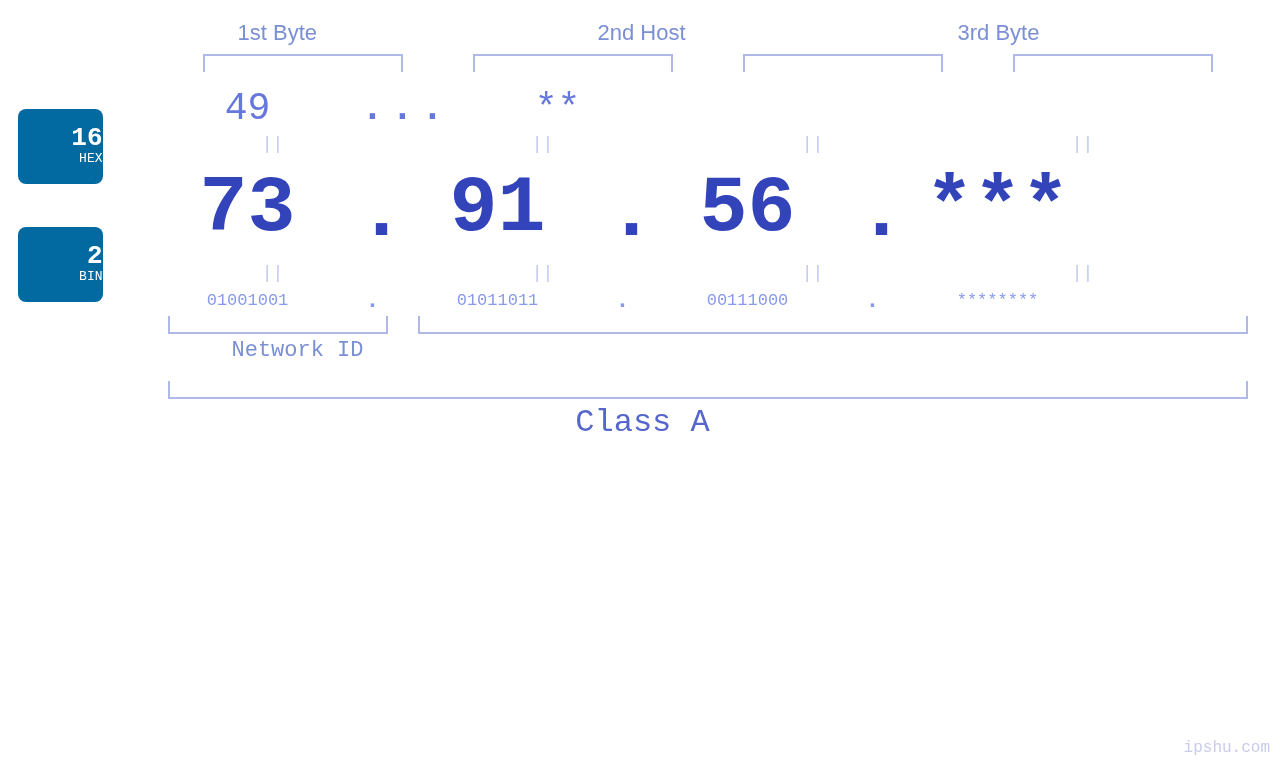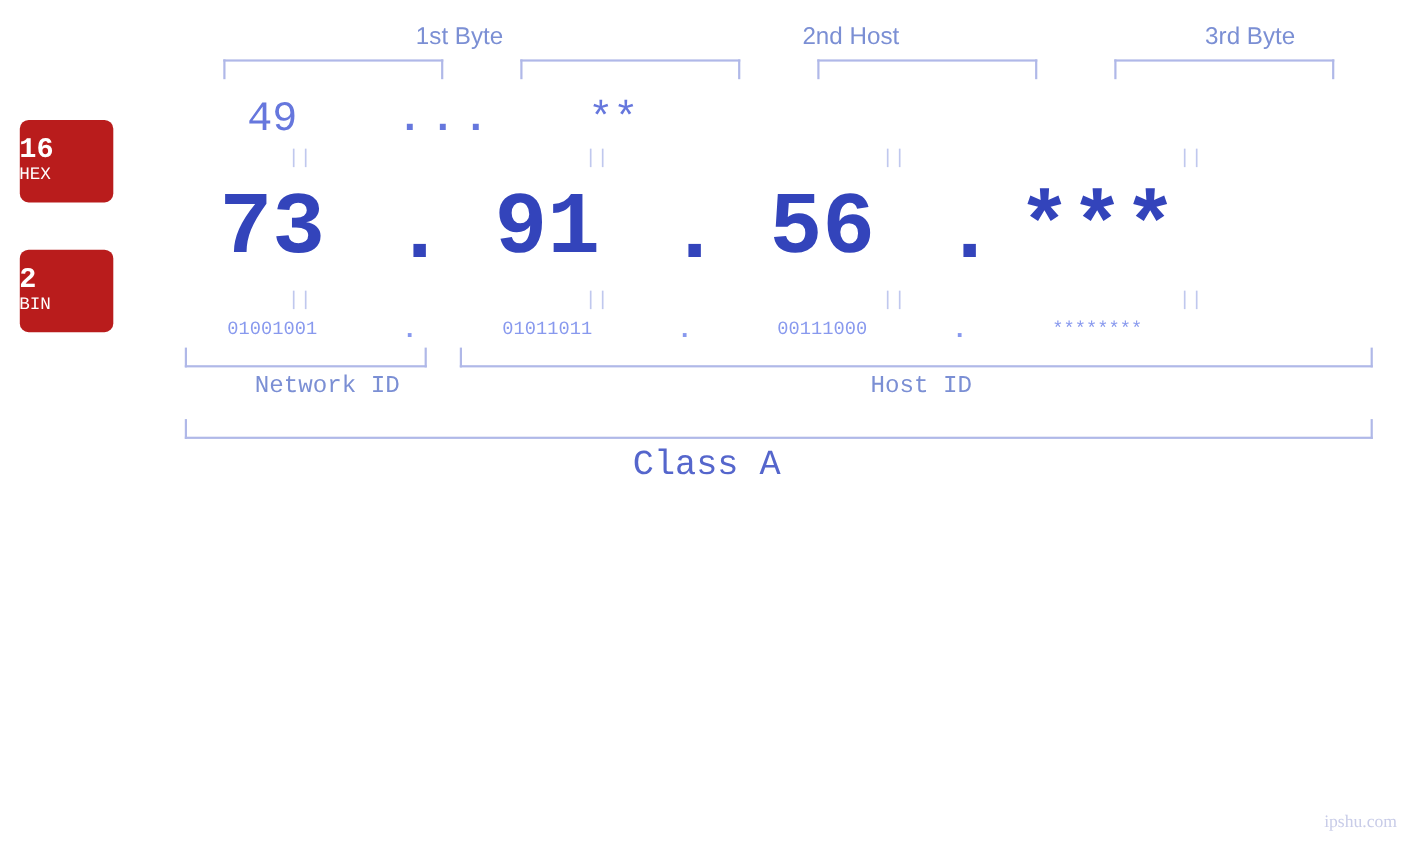--- a/index.html
+++ b/index.html
@@ -27,21 +27,21 @@
       display: flex;
       width: 1080px;
       margin-left: 130px;
       justify-content: space-around;
       margin-bottom: 8px;
     }
     .byte-header {
       color: #7b8fd4;
       font-size: 22px;
       width: 220px;
-      text-align: right;
+      text-align: left;
       font-family: Arial, sans-serif;
     }
 
     
     .brackets-row {
       display: flex;
       width: 1080px;
       margin-left: 130px;
       justify-content: space-around;
       margin-bottom: 15px;
@@ -64,38 +64,38 @@
     .base-labels {
       display: flex;
       flex-direction: column;
       width: 130px;
       justify-content: space-around;
       gap: 20px;
       padding-top: 10px;
     }
 
     .base-badge {
-      background: #b91c1c;
+      background: #0369a1;
       color: white;
       border-radius: 8px;
       width: 85px;
       height: 75px;
       display: flex;
       flex-direction: column;
-      align-items: flex-start;
+      align-items: flex-end;
       justify-content: center;
       margin-left: 10px;
     }
     .base-num {
       font-size: 26px;
       font-weight: bold;
       line-height: 1;
     }
     .base-name {
-      font-size: 16px;
+      font-size: 13px;
       line-height: 1.3;
       font-family: Liberation Mono, monospace;
     }
 
     .values-grid {
       flex: 1;
       display: flex;
       flex-direction: column;
     }
 
@@ -155,21 +155,21 @@
       font-size: 32px;
       font-family: 'Courier New', Courier, monospace;
     }
 
     .watermark {
       position: absolute;
       bottom: 10px;
       right: 15px;
       color: #c8cce8;
       font-size: 16px;
-      font-family: Liberation Serif, serif;
+      font-family: Liberation Mono, monospace;
     }
 
     
     .eq-spacer {
       display: flex;
       width: 1080px;
       margin-left: 0;
       justify-content: space-around;
       color: #c0c8ee;
       font-size: 18px;
@@ -287,21 +287,20 @@
   <div style="display:flex; width:1080px; margin-left:130px; margin-top:2px;">
 
     <div style="width:220px; height:18px; border-bottom:2px solid #b0b8e8; border-left:2px solid #b0b8e8; border-right:2px solid #b0b8e8;"></div>
     <div style="width:30px;"></div>
 
     <div style="flex:1; height:18px; border-bottom:2px solid #b0b8e8; border-left:2px solid #b0b8e8; border-right:2px solid #b0b8e8;"></div>
   </div>
 
   <div style="display:flex; width:1080px; margin-left:130px; margin-top:4px;">
     <div style="width:260px; text-align:center; color:#7b8fd4; font-size:22px;">Network ID</div>
-    <div style="flex:1; text-align:center; color:#7b8fd4; font-size:22px;">Host ID</div>
   </div>
 
   <div style="display:flex; width:1080px; margin-left:130px; margin-top:18px;">
     <div style="flex:1; height:18px; border-bottom:2px solid #b0b8e8; border-left:2px solid #b0b8e8; border-right:2px solid #b0b8e8;"></div>
   </div>
 
   <div class="class-label-row">
     <span class="class-label">Class A</span>
   </div>
 

